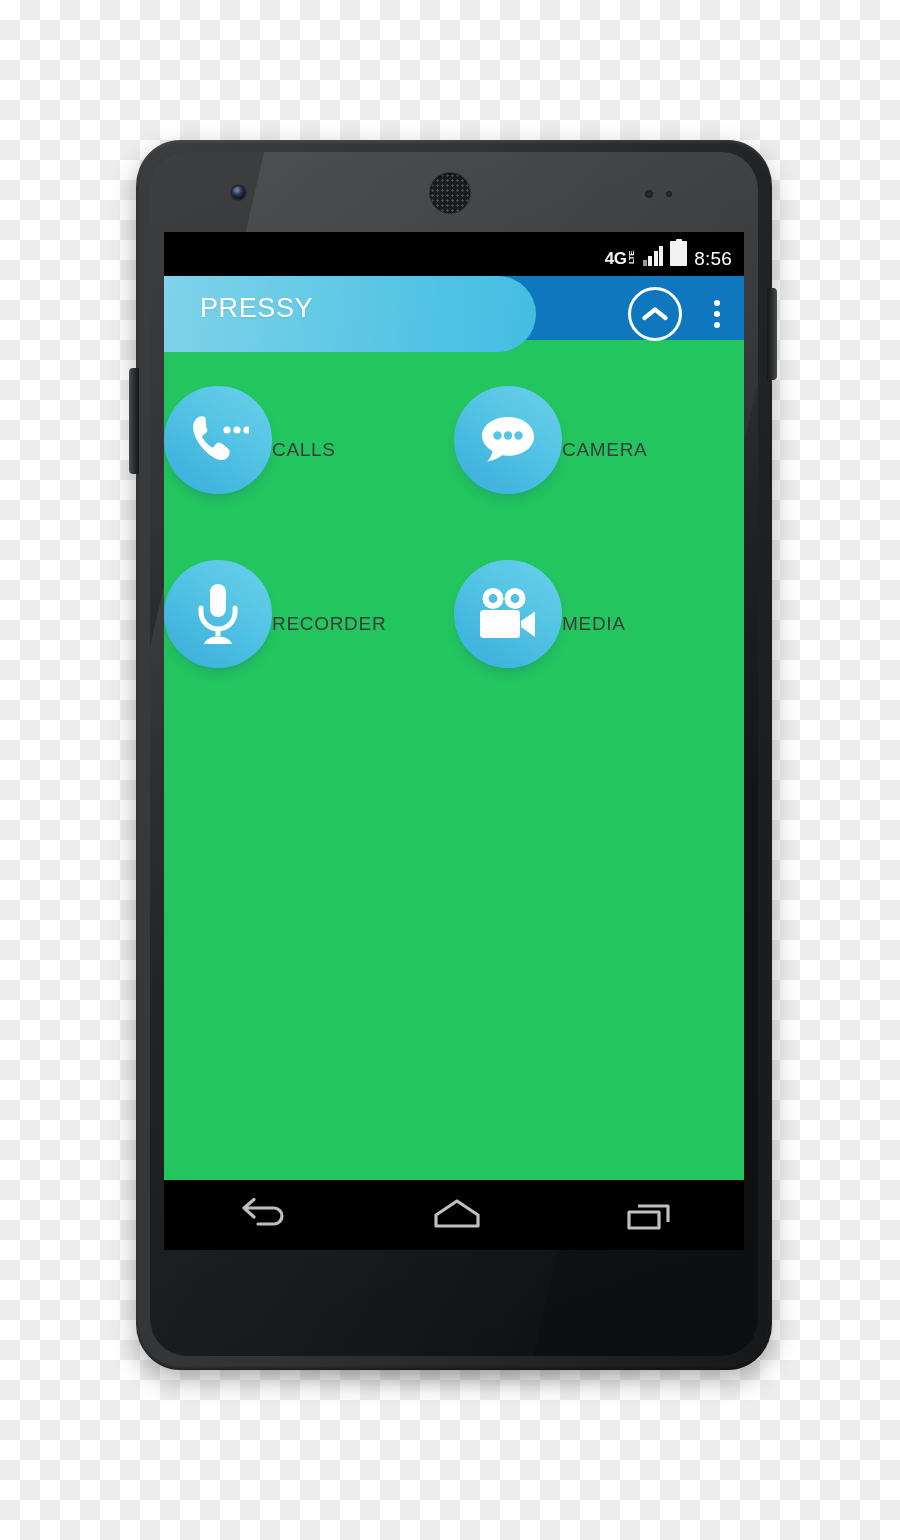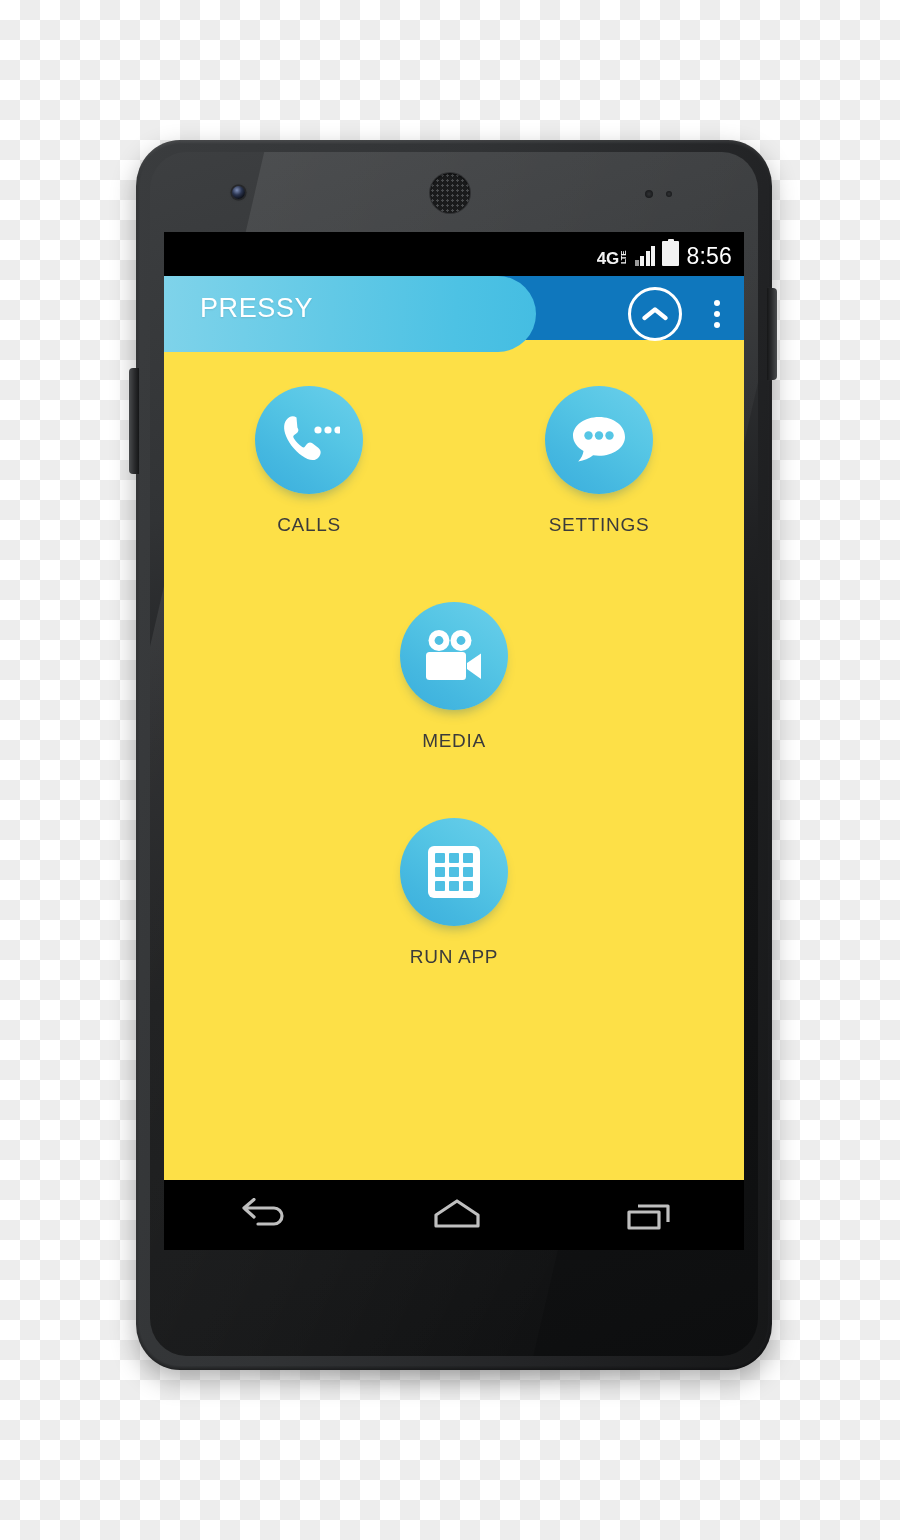--- a/index.html
+++ b/index.html
@@ -71,53 +71,53 @@
     background-image:radial-gradient(#4a4c4e 36%,transparent 38%);
     background-size:5px 5px;
     box-shadow:0 0 0 1px #303133,0 1px 2px rgba(0,0,0,.6) inset;
   }
   .sensor{position:absolute;top:190px;width:8px;height:8px;border-radius:50%;
     background:radial-gradient(circle,#303234 0%,#1a1b1d 70%);}
   .sensor.a{left:645px;}
   .sensor.b{left:666px;width:6px;height:6px;top:191px;}
 
   
-  .screen{position:absolute;left:164px;top:232px;width:580px;height:1018px;background:#fde047;overflow:hidden;}
+  .screen{position:absolute;left:164px;top:232px;width:580px;height:1018px;background:#22c55e;overflow:hidden;}
 
   .statusbar{height:44px;background:#000000;display:flex;align-items:center;justify-content:flex-end;padding-right:12px;box-sizing:border-box;}
   .sb-group{display:flex;align-items:flex-end;gap:7px;}
   .sb-4g{display:flex;align-items:flex-start;color:#f2f2f2;line-height:1;}
   .sb-4g .big{font-size:17px;font-weight:bold;letter-spacing:-.3px;}
   .sb-4g .lte{font-size:8px;font-weight:bold;writing-mode:vertical-rl;transform:rotate(180deg);margin-left:1px;margin-top:1px;letter-spacing:-.5px;}
   .sb-signal{display:flex;align-items:flex-end;gap:1.5px;height:20px;margin-bottom:1px;}
   .sb-signal i{display:block;width:4px;background:#9a9a9a;}
   .sb-signal i.on{background:#f2f2f2;}
   .sb-signal i:nth-child(1){height:6px;}
   .sb-signal i:nth-child(2){height:10px;}
   .sb-signal i:nth-child(3){height:15px;}
   .sb-signal i:nth-child(4){height:20px;}
   .sb-batt{position:relative;width:13px;height:21px;border:2px solid #f2f2f2;border-radius:1px;margin-bottom:1px;background:#f2f2f2;}
   .sb-batt:before{content:"";position:absolute;left:3.5px;top:-4px;width:6px;height:3px;background:#f2f2f2;border-radius:1px;}
-  .sb-time{color:#ffffff;font-size:23px;line-height:1;margin-bottom:-1px;letter-spacing:.2px;}
+  .sb-time{color:#ffffff;font-size:19px;line-height:1;margin-bottom:-1px;letter-spacing:.2px;}
 
   .appbar{position:relative;height:64px;background:#0f77bd;display:flex;align-items:center;}
   .appbar-pill{
     position:absolute;left:0;top:0;height:76px;width:372px;
     background:linear-gradient(95deg,#7fd3ea 0%,#62c9e6 45%,#4dc2e4 78%,#44bde2 100%);
     border-radius:0 40px 40px 0;
   }
   .appbar-title{position:relative;z-index:2;color:#ffffff;font-size:27px;letter-spacing:.6px;margin-left:36px;text-shadow:0 1px 2px rgba(0,0,0,.10);}
   .appbar-actions{position:absolute;right:14px;top:0;height:76px;display:flex;align-items:center;gap:22px;z-index:2;}
   .icon-collapse{width:48px;height:48px;border-radius:50%;border:3.5px solid #ffffff;display:flex;align-items:center;justify-content:center;}
   .icon-overflow{width:26px;height:48px;display:flex;flex-direction:column;align-items:center;justify-content:center;gap:5px;}
   .icon-overflow span{width:6px;height:6px;border-radius:50%;background:#ffffff;}
 
   .grid{padding:46px 0 0 0;}
   .grid-row{display:flex;}
-  .cell{flex:1;display:flex;flex-direction:column;align-items:center;text-align:center;}
+  .cell{flex:1;display:flex;align-items:center;text-align:center;}
   .circle{
     position:relative;width:108px;height:108px;border-radius:50%;
     background:linear-gradient(215deg,#6bcfeb 0%,#56c6e5 38%,#45b8e0 72%,#3aaedd 100%);
     box-shadow:0 7px 11px -4px rgba(30,90,130,.34);
     display:flex;align-items:center;justify-content:center;
   }
   .circle svg{display:block;}
   .cell-label{margin-top:20px;font-size:19px;color:#3b3b3b;letter-spacing:.7px;}
   .row-gap{height:66px;}
 
@@ -200,67 +200,59 @@
 
         <div class="cell">
           <div class="circle">
             <svg width="62" height="58" viewBox="0 0 62 58" aria-hidden="true">
               <path d="M31 6C16.6 6 5 14.4 5 24.8c0 6.2 4.1 11.7 10.5 15.1-.5 3.6-2.2 7.4-5.3 10.5 5.9-.8 11-3 14.9-6.1 1.9.3 3.9.5 5.9.5 14.4 0 26-8.4 26-18.8C57 14.4 45.4 6 31 6z" fill="#ffffff"></path>
               <circle cx="20.5" cy="24.5" r="4.2" fill="#56c6e5"></circle>
               <circle cx="31" cy="24.5" r="4.2" fill="#56c6e5"></circle>
               <circle cx="41.5" cy="24.5" r="4.2" fill="#56c6e5"></circle>
             </svg>
           </div>
-          <div class="cell-label">SETTINGS</div>
+          <div class="cell-label">CAMERA</div>
         </div>
 
       </div>
 
       <div class="row-gap"></div>
 
       <div class="grid-row">
 
+        <div class="cell">
+          <div class="circle">
+            <svg width="50" height="64" viewBox="0 0 50 64" aria-hidden="true">
+              <rect x="17" y="2" width="16" height="33" rx="8" fill="#ffffff"></rect>
+              <path d="M8 26v4c0 9.4 7.6 17 17 17s17-7.6 17-17v-4" fill="none" stroke="#ffffff" stroke-width="5" stroke-linecap="round"></path>
+              <rect x="22.5" y="45" width="5" height="9" fill="#ffffff"></rect>
+              <path d="M11 62c2-5 7-7.5 14-7.5S37 57 39 62z" fill="#ffffff"></path>
+            </svg>
+          </div>
+          <div class="cell-label">RECORDER</div>
+        </div>
 
         <div class="cell">
           <div class="circle">
             <svg width="62" height="54" viewBox="0 0 62 54" aria-hidden="true">
               <circle cx="16" cy="11.5" r="10.5" fill="#ffffff"></circle>
               <circle cx="16" cy="11.5" r="4.4" fill="#4fc0e3"></circle>
               <circle cx="38" cy="11.5" r="10.5" fill="#ffffff"></circle>
               <circle cx="38" cy="11.5" r="4.4" fill="#4fc0e3"></circle>
               <rect x="3" y="23" width="40" height="28" rx="3.5" fill="#ffffff"></rect>
               <path d="M44 34 L58 24.5 v25.5 L44 40z" fill="#ffffff"></path>
             </svg>
           </div>
           <div class="cell-label">MEDIA</div>
         </div>
       </div>
 
       <div class="row-gap"></div>
 
       <div class="grid-row">
-        <div class="cell">
-          <div class="circle">
-            <svg width="56" height="56" viewBox="0 0 56 56" aria-hidden="true">
-              <rect x="2" y="2" width="52" height="52" rx="6" fill="#ffffff"></rect>
-              <g fill="#4fc0e3">
-                <rect x="9" y="9" width="10" height="10" rx="1"></rect>
-                <rect x="23" y="9" width="10" height="10" rx="1"></rect>
-                <rect x="37" y="9" width="10" height="10" rx="1"></rect>
-                <rect x="9" y="23" width="10" height="10" rx="1"></rect>
-                <rect x="23" y="23" width="10" height="10" rx="1"></rect>
-                <rect x="37" y="23" width="10" height="10" rx="1"></rect>
-                <rect x="9" y="37" width="10" height="10" rx="1"></rect>
-                <rect x="23" y="37" width="10" height="10" rx="1"></rect>
-                <rect x="37" y="37" width="10" height="10" rx="1"></rect>
-              </g>
-            </svg>
-          </div>
-          <div class="cell-label">RUN APP</div>
-        </div>
 
 
       </div>
     </div>
 
     <div class="navbar">
       <div>
         <svg width="52" height="34" viewBox="0 0 52 34" aria-hidden="true">
           <path d="M8 10 L18 1.5 M8 10 L18 19 M8 10 H38 a8 8 0 0 1 0 16 H22" fill="none" stroke="#bfbfbf" stroke-width="3.2" stroke-linecap="round" stroke-linejoin="round"></path>
         </svg>

